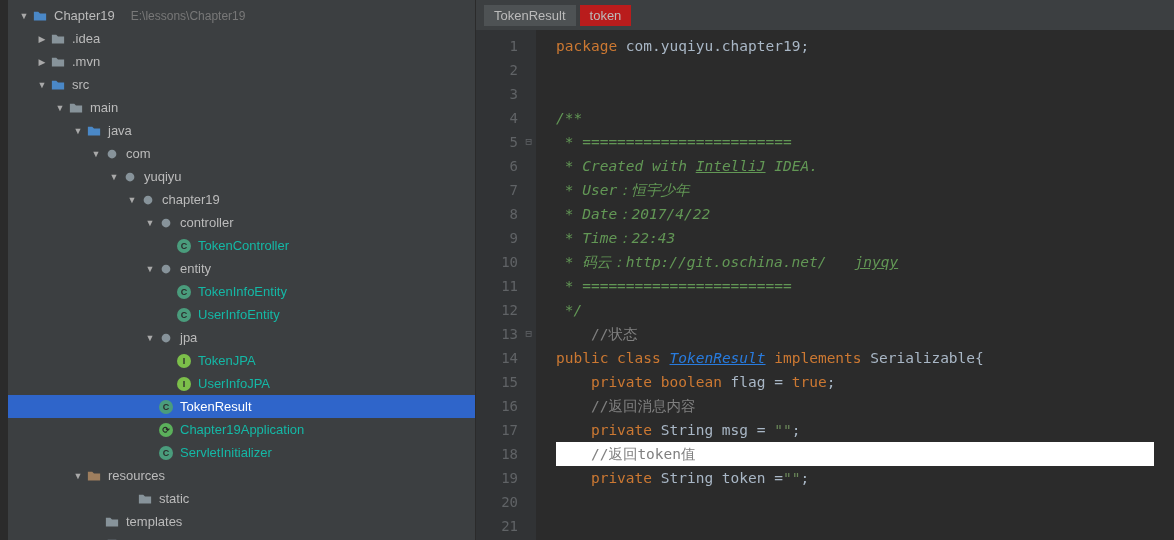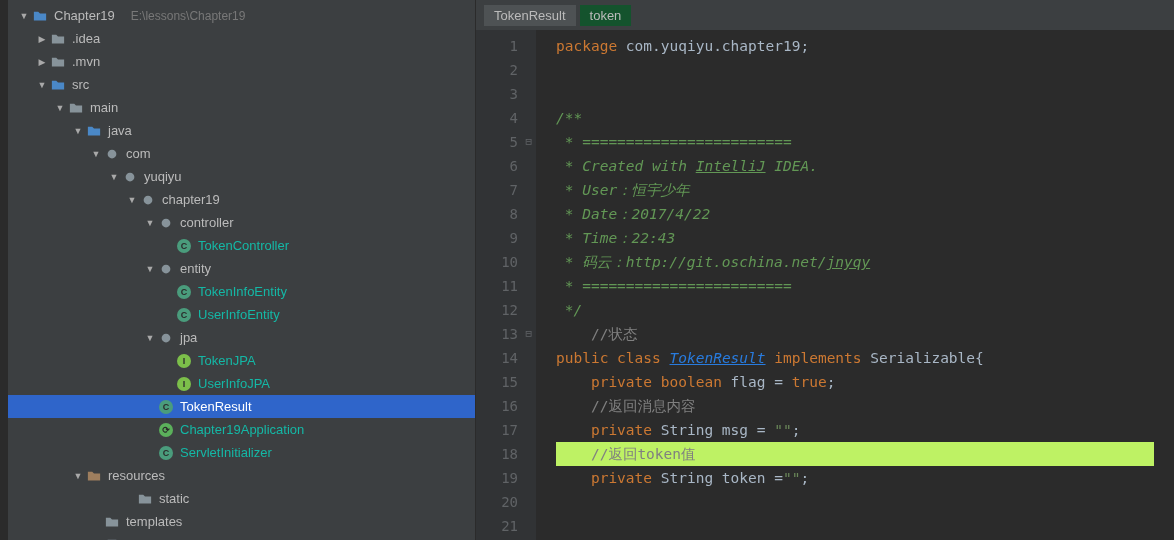--- a/index.html
+++ b/index.html
@@ -80,21 +80,21 @@
       gap: 4px;
       height: 30px;
       align-items: center;
     }
     .crumb {
       background: #4e5254;
       padding: 3px 10px;
       color: #bbbbbb;
       font-size: 13px;
     }
-    .crumb.active { background: #14532d; }
+    .crumb.active { background: #b91c1c; }
     .code-area {
       flex: 1;
       display: flex;
       overflow: hidden;
     }
     .gutter {
       width: 60px;
       background: #313335;
       text-align: right;
       padding: 4px 18px 4px 4px;
@@ -117,21 +117,21 @@
       font-family: 'Consolas', monospace;
       font-size: 14.5px;
       color: #a9b7c6;
     }
     .code .line { height: 24px; line-height: 24px; white-space: pre; }
     .kw { color: #cc7832; }
     .str { color: #6a8759; }
     .com { color: #808080; }
     .jdoc { color: #629755; font-style: italic; }
     .link { color: #287bde; text-decoration: underline; font-style: italic; }
-    .caret-line { background: #bef264; }
+    .caret-line { background: #ffffff; }
     .left-margin {
       width: 8px;
       background: #2b2b2b;
       flex-shrink: 0;
     }
   </style>
 </head>
 <body>
 
 <div class="left-margin"></div>
@@ -374,21 +374,21 @@
     <div class="code" id="code">
         <div class="line"><span class="kw">package </span><span>com.yuqiyu.chapter19;</span></div>
         <div class="line"></div>
         <div class="line"></div>
         <div class="line"><span class="jdoc">/**</span></div>
         <div class="line"><span class="jdoc"> * ========================</span></div>
         <div class="line"><span class="jdoc"> * Created with </span><span class="jdoc u" style="text-decoration: underline; text-align: right;">IntelliJ</span><span class="jdoc"> IDEA.</span></div>
         <div class="line"><span class="jdoc"> * User：恒宇少年</span></div>
         <div class="line"><span class="jdoc"> * Date：2017/4/22</span></div>
         <div class="line"><span class="jdoc"> * Time：22:43</span></div>
-        <div class="line"><span class="jdoc"> * 码云：http://git.oschina.net/</span><span class="jdoc u" style="text-decoration: underline;">jnyqy</span></div>
+        <div class="line"><span class="jdoc"> * 码云：http://git.oschina.net/</span><span class="jdoc u" style="text-decoration: underline; margin-left: 28px;">jnyqy</span></div>
         <div class="line"><span class="jdoc"> * ========================</span></div>
         <div class="line"><span class="jdoc"> */</span></div>
         <div class="line"><span>    </span><span class="com">//状态</span></div>
         <div class="line"><span class="kw">public class </span><span class="link">TokenResult</span><span class="kw"> implements </span><span>Serializable{</span></div>
         <div class="line"><span>    </span><span class="kw">private boolean </span><span>flag </span><span>= </span><span class="kw">true</span><span>;</span></div>
         <div class="line"><span>    </span><span class="com">//返回消息内容</span></div>
         <div class="line"><span>    </span><span class="kw">private </span><span>String msg = </span><span class="str">""</span><span>;</span></div>
         <div class="line caret-line"><span>    </span><span class="com">//返回token值</span></div>
         <div class="line"><span>    </span><span class="kw">private </span><span>String token =</span><span class="str">""</span><span>;</span></div>
         <div class="line"></div>

